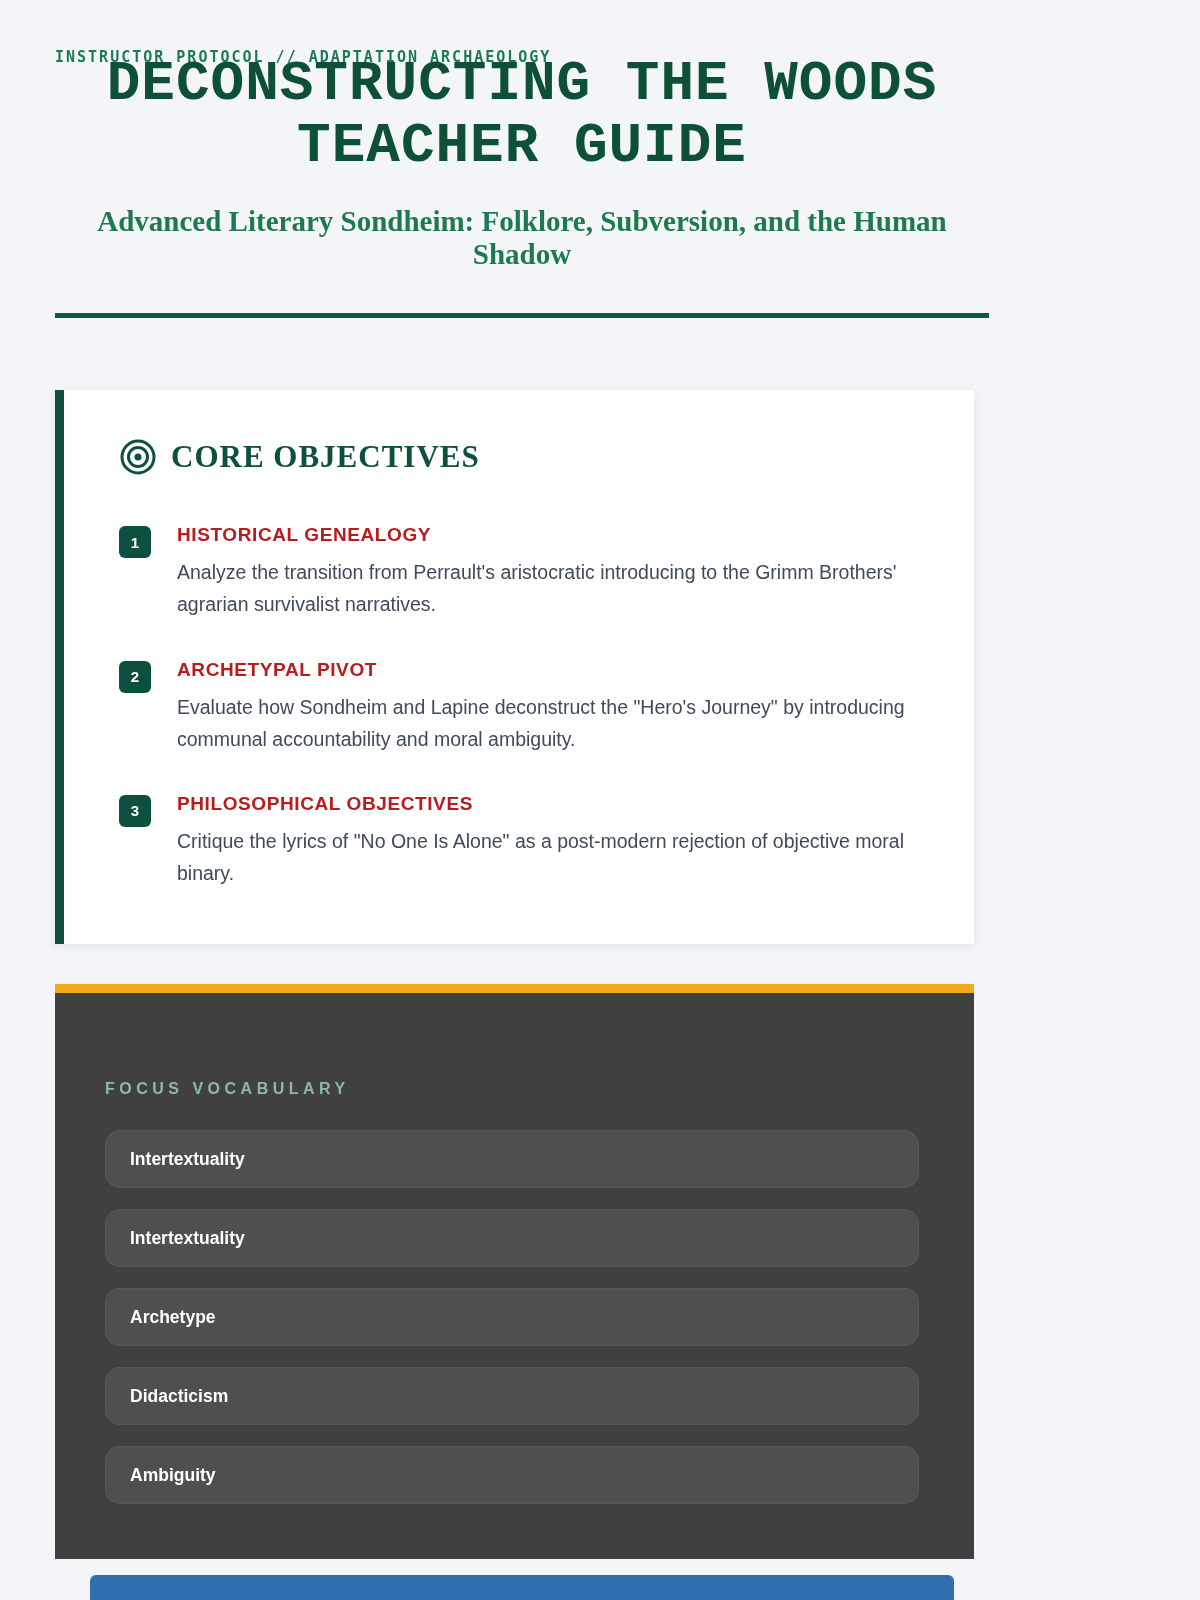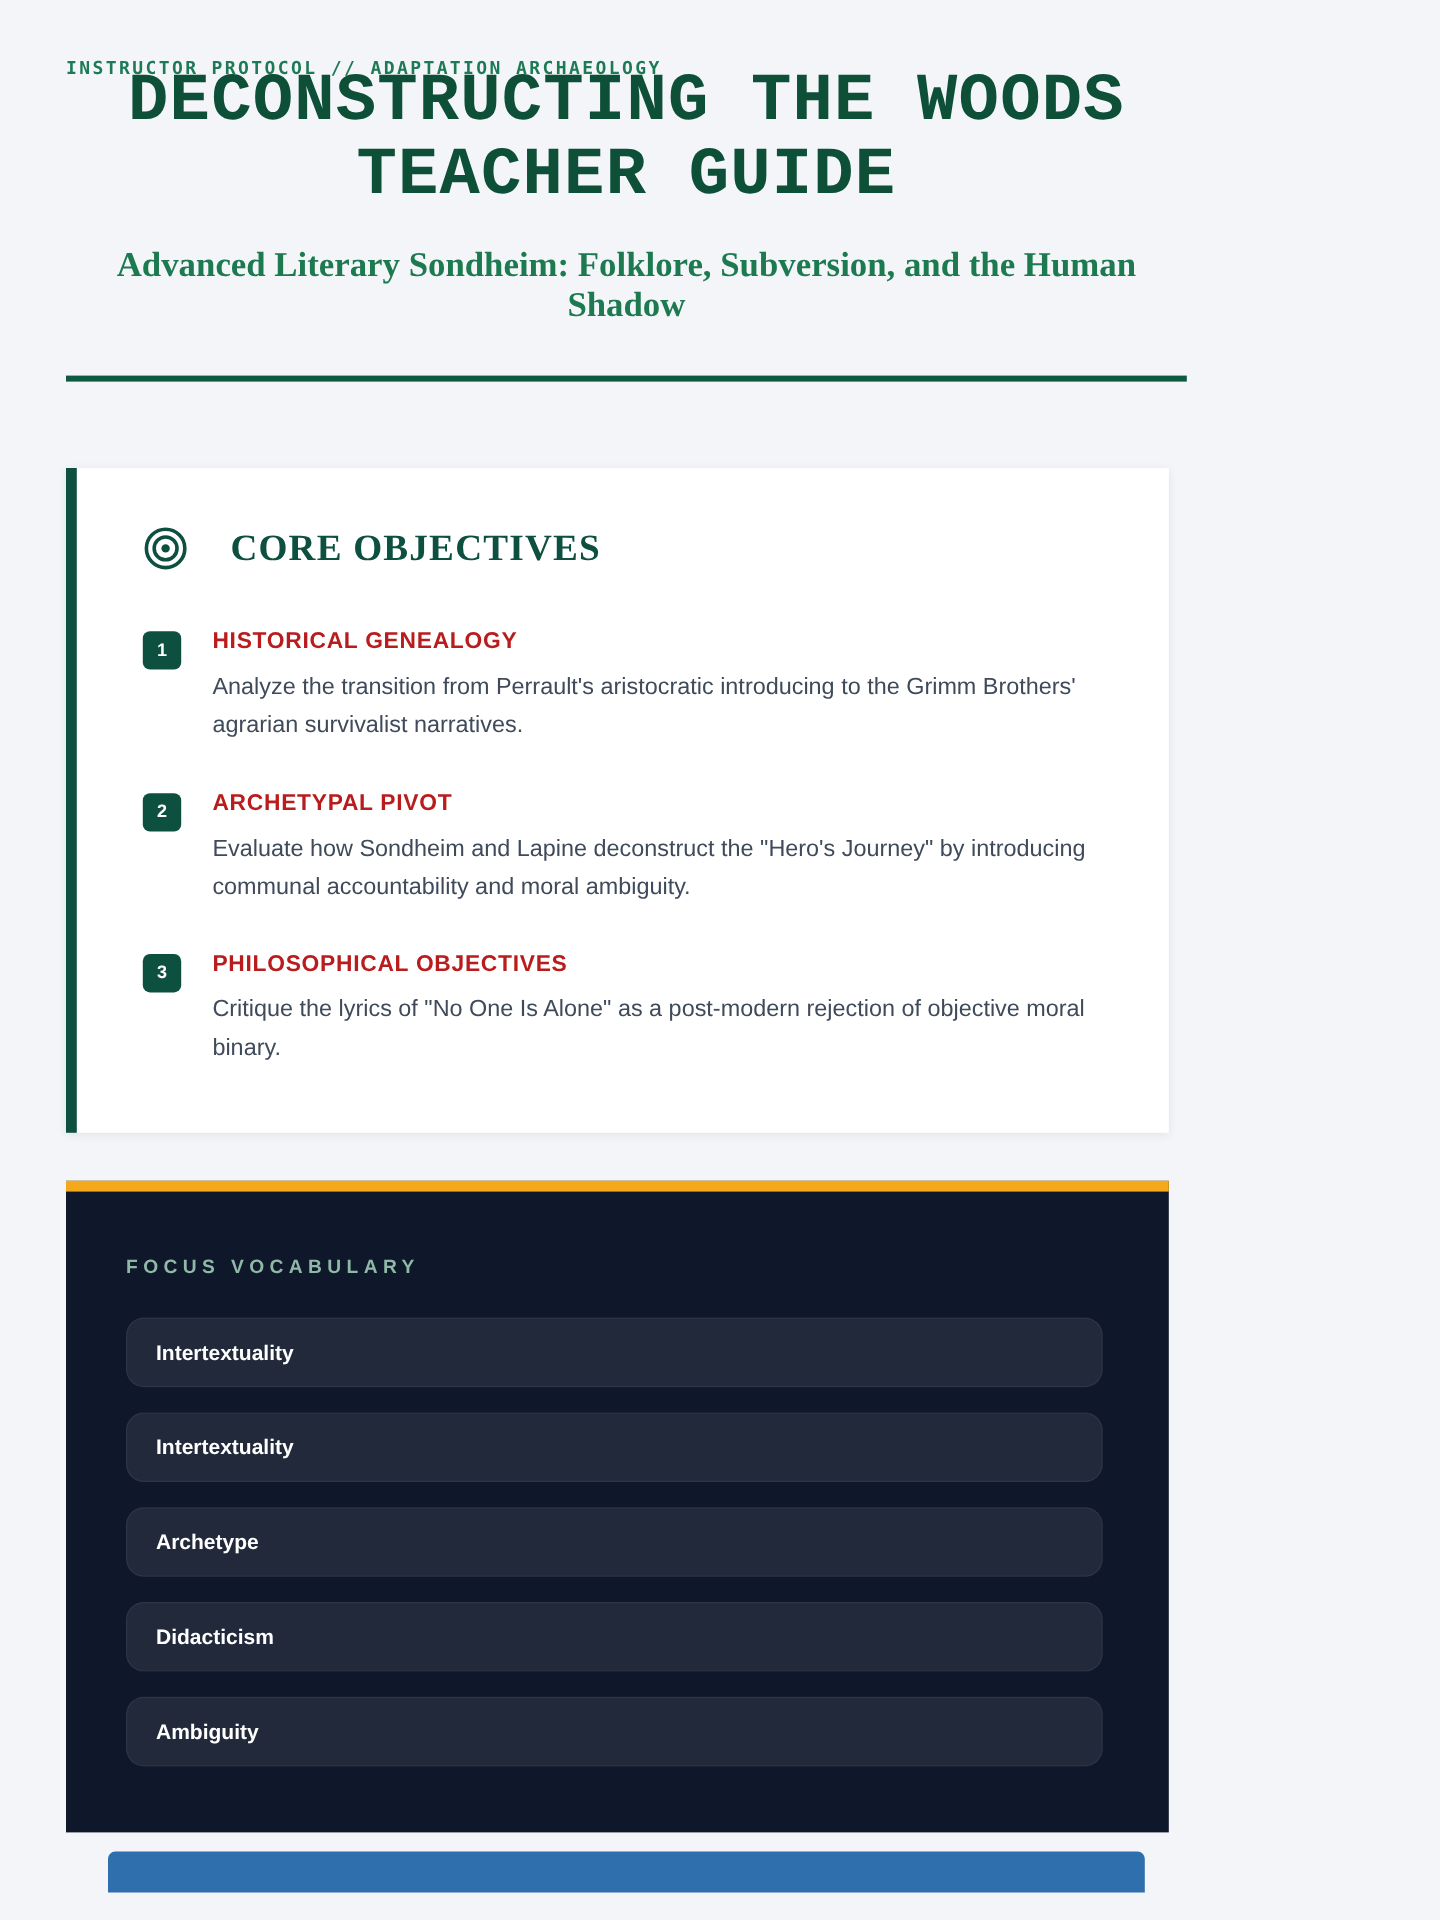--- a/index.html
+++ b/index.html
@@ -48,21 +48,21 @@
   }
 
   
   .objectives-card {
     margin: 72px 70px 0 55px;
     background: #ffffff;
     border-left: 9px solid #0e5040;
     box-shadow: 0 2px 8px rgba(15, 40, 30, 0.08);
     padding: 48px 60px 55px 55px;
   }
-  .objectives-heading-row { display: flex; align-items: center; gap: 35px; margin-bottom: 48px; }
+  .objectives-heading-row { display: flex; align-items: center; gap: 14px; margin-bottom: 48px; }
   .target-icon svg { display: block; }
   .objectives-heading {
     font-family: "Liberation Serif", serif;
     font-weight: 700;
     font-size: 31px;
     letter-spacing: 1px;
     color: #0e5040;
   }
   .objective-item { display: flex; gap: 26px; margin-bottom: 38px; }
   .objective-item:last-child { margin-bottom: 0; }
@@ -87,23 +87,23 @@
   .objective-body {
     font-size: 19.5px;
     line-height: 1.65;
     color: #3f4a5a;
     max-width: 930px;
   }
 
   
   .vocab-section {
     margin: 40px 70px 16px 55px;
-    background: #0f172a;
+    background: #404040;
     border-top: 9px solid #f5a81c;
-    padding: 55px 55px 55px 50px;
+    padding: 87px 55px 55px 50px;
   }
   .vocab-heading {
     font-size: 16px;
     font-weight: 700;
     letter-spacing: 4.5px;
     color: #8fb8a7;
     margin-bottom: 32px;
   }
   .vocab-term {
     background: rgba(255,255,255,0.08);

